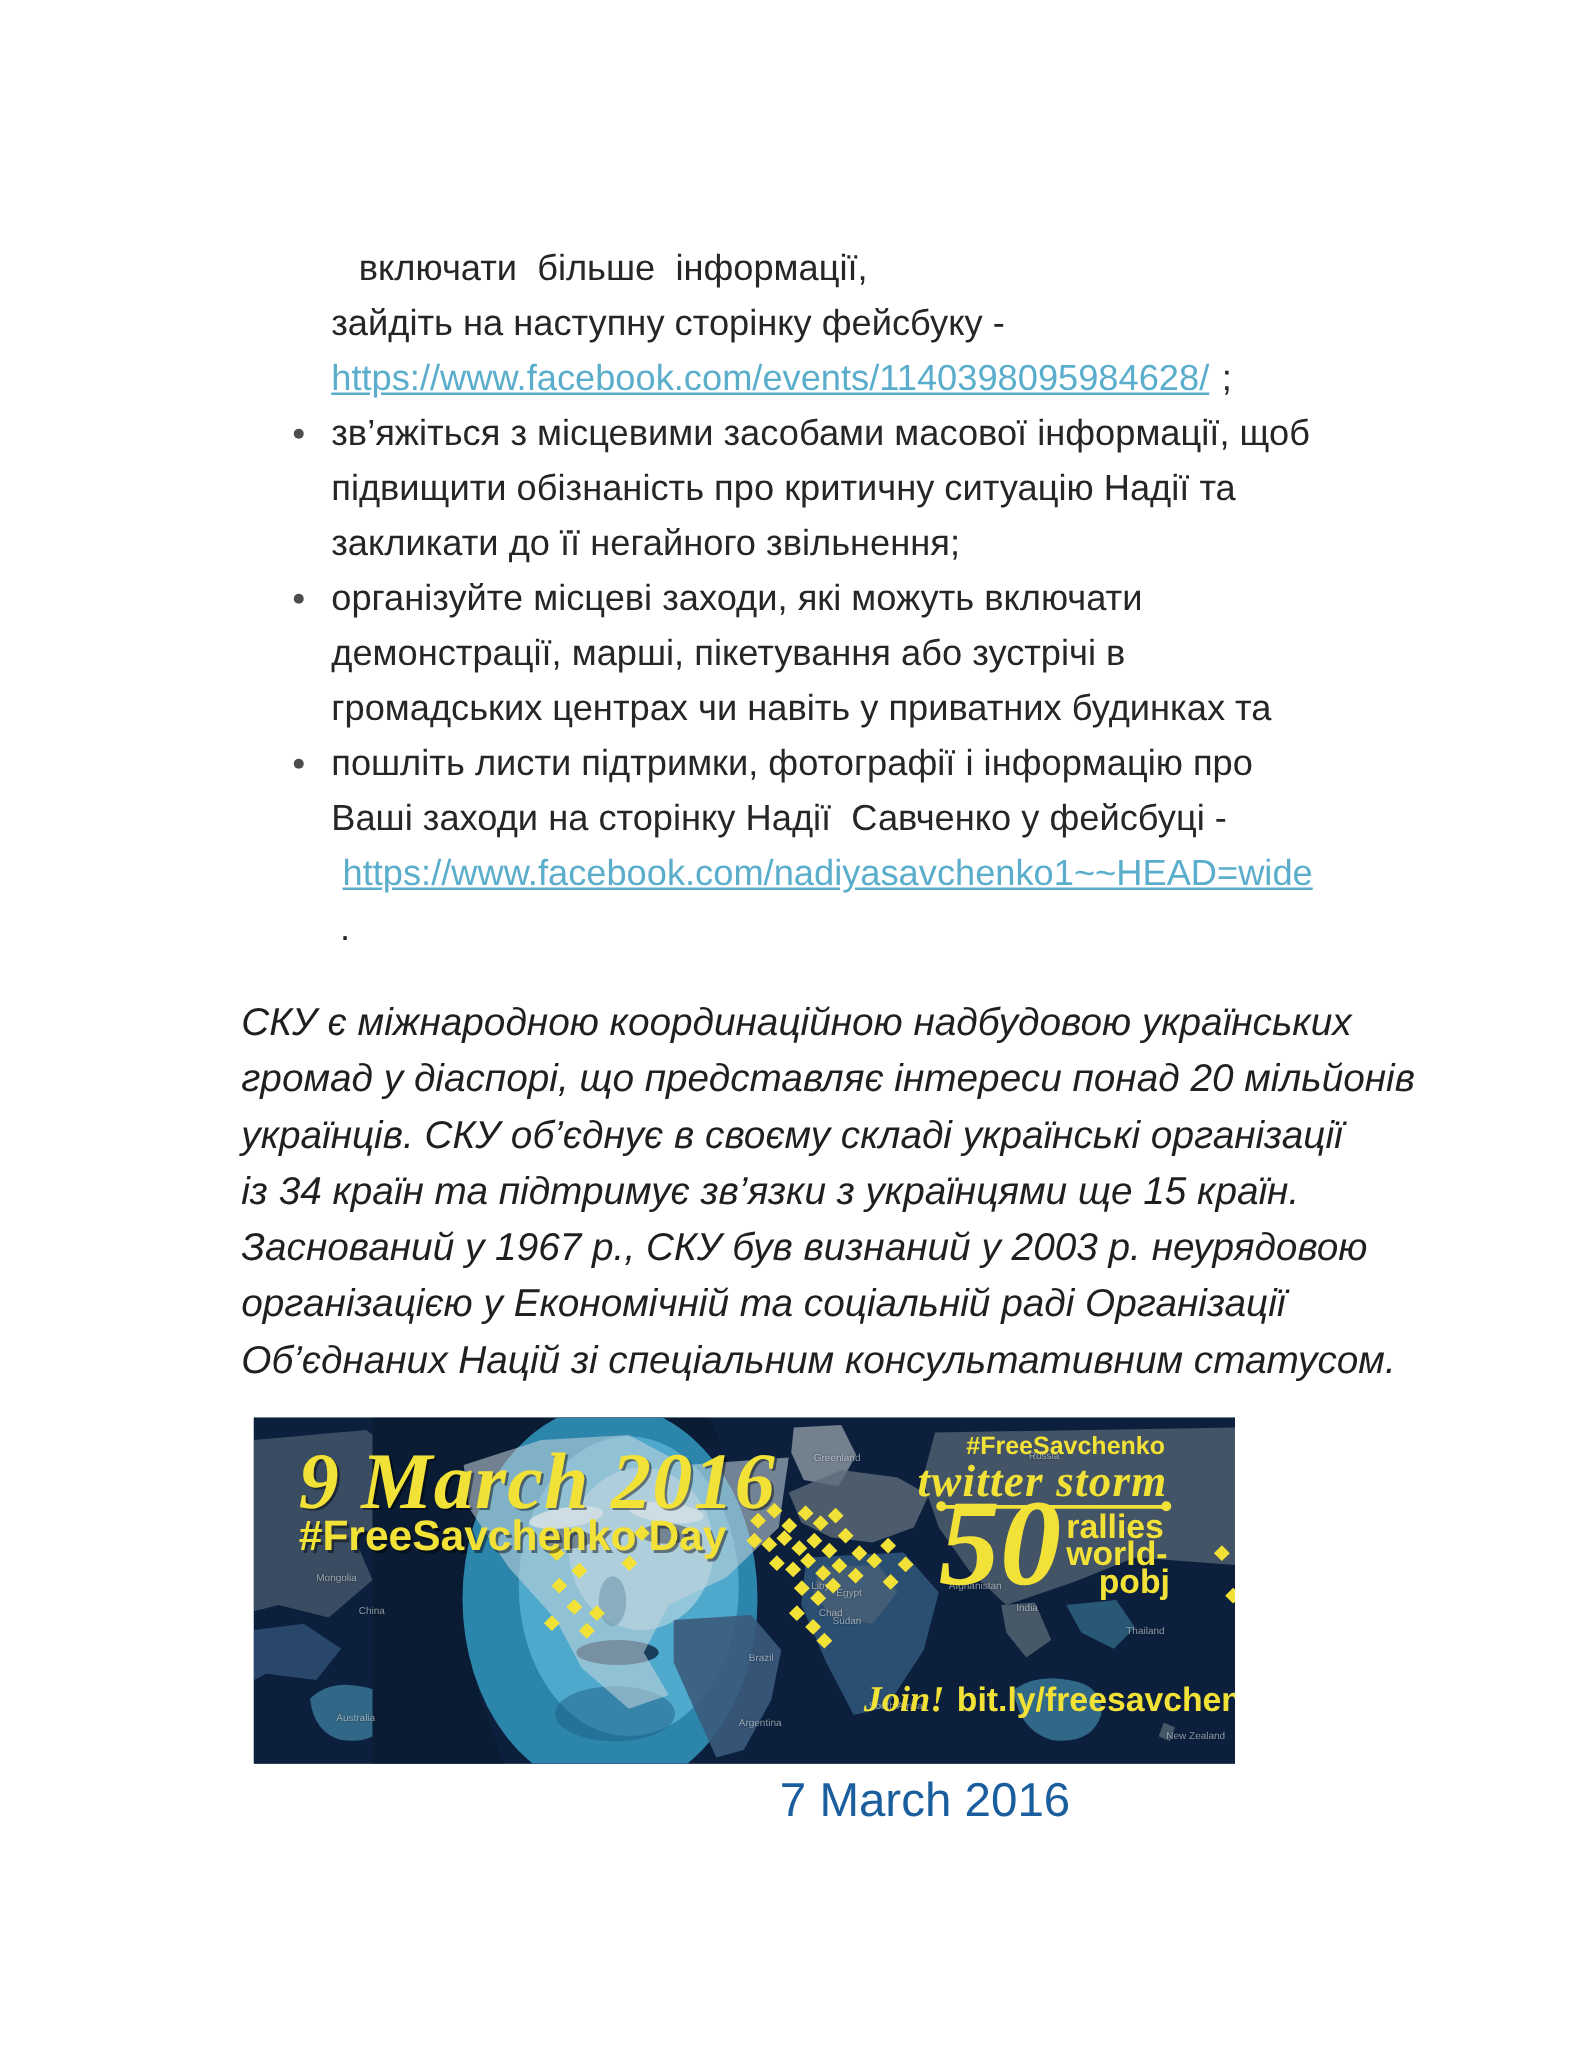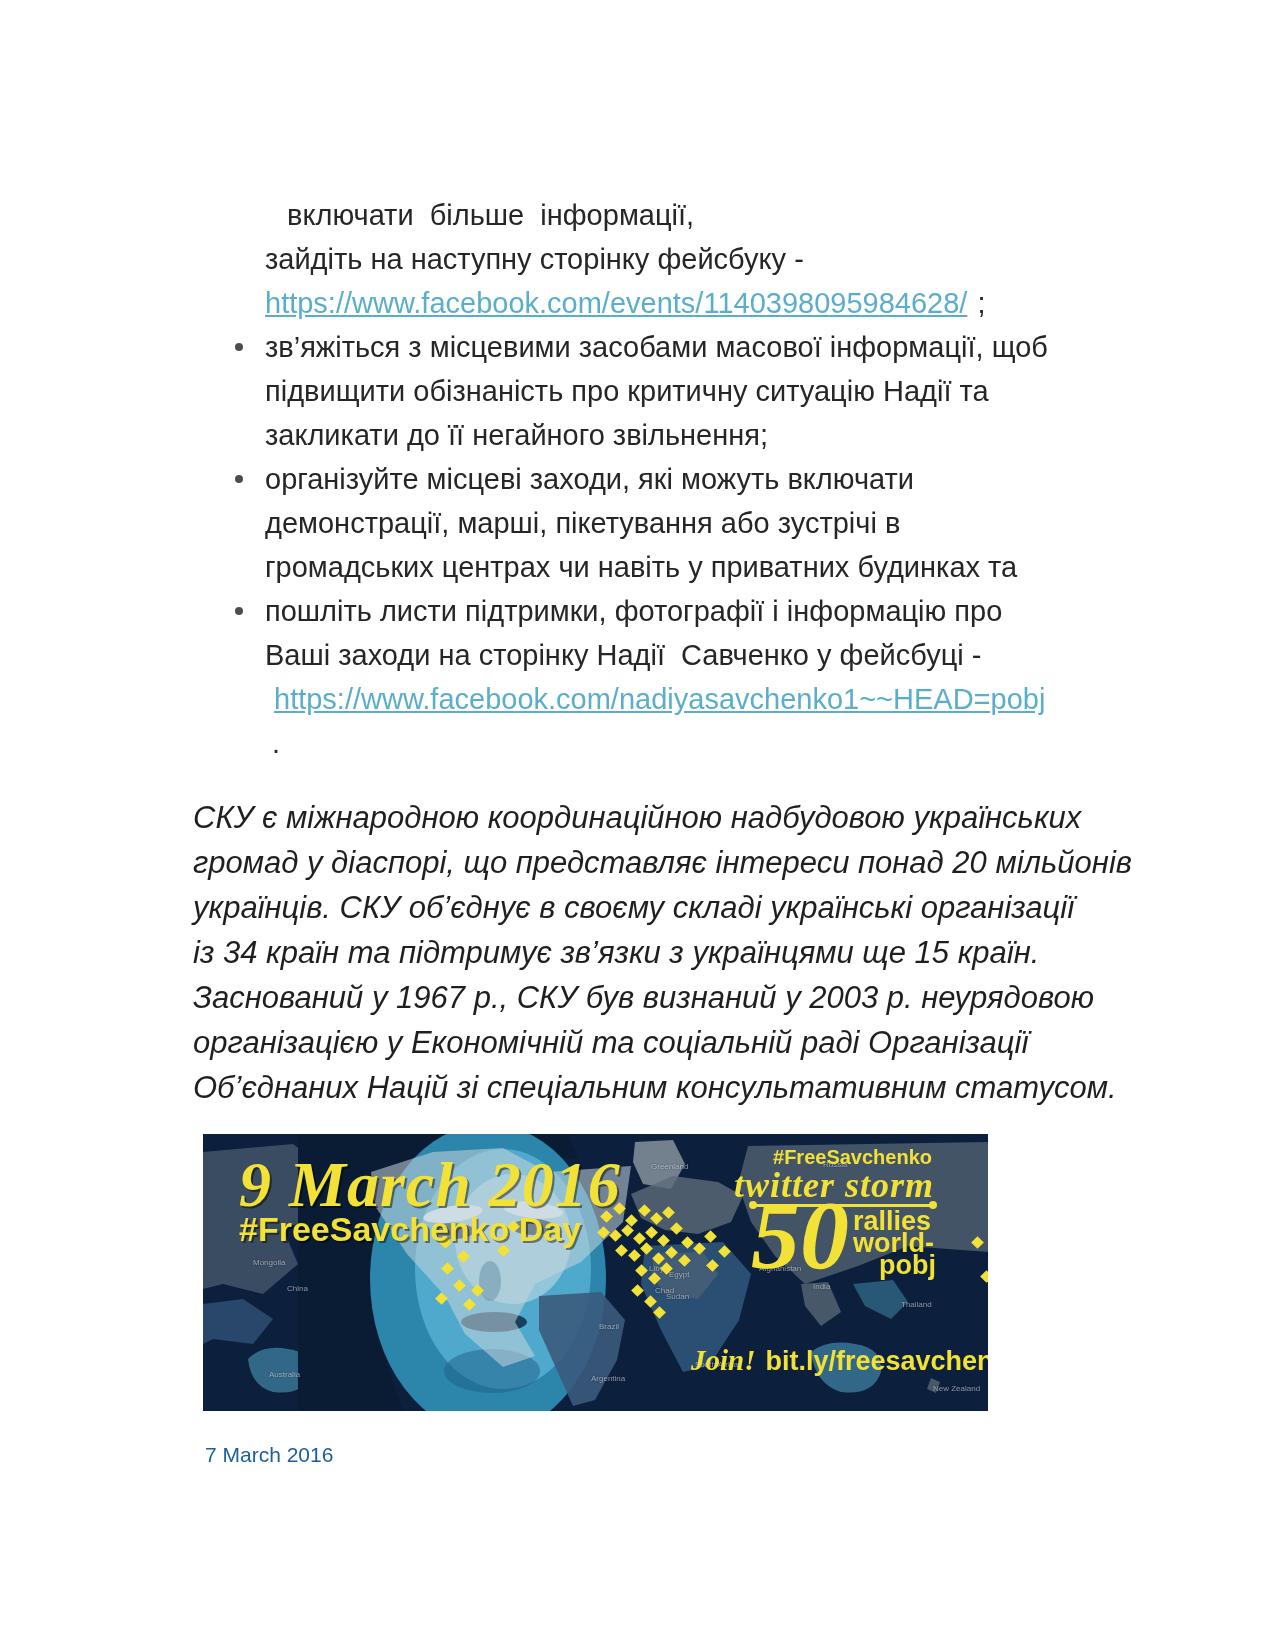--- a/index.html
+++ b/index.html
@@ -83,21 +83,21 @@
   .b-join .join-url{font-weight:bold;font-size:27px;}
   .diamond{
     position:absolute;width:9px;height:9px;background:#F2E136;
     transform:rotate(45deg);z-index:4;
   }
   .map-label{
     position:absolute;font-size:8px;color:#d8e0e6;opacity:.6;z-index:3;
     text-shadow:0 0 2px #000;white-space:nowrap;
   }
   
-  .footer-date{margin:27px 0 0 205px;font-size:21px;line-height:34px;color:#1B5E9E;}
+  .footer-date{margin:13px 0 0 205px;font-size:38px;line-height:34px;color:#1B5E9E;text-align:center;}
 </style>
 </head>
 <body>
 
 <div class="page">
 
   <div class="intro">
     <div class="line1"> включати  більше  інформації,</div>
     <div>зайдіть на наступну сторінку фейсбуку -</div>
     <div><a class="doclink">https://www.facebook.com/events/1140398095984628/</a><span class="suffix">;</span></div>
@@ -110,21 +110,21 @@
       <div>закликати до її негайного звільнення;</div>
     </li>
     <li>
       <div>організуйте місцеві заходи, які можуть включати</div>
       <div>демонстрації, марші, пікетування або зустрічі в</div>
       <div>громадських центрах чи навіть у приватних будинках та</div>
     </li>
     <li>
       <div>пошліть листи підтримки, фотографії і інформацію про</div>
       <div>Ваші заходи на сторінку Надії  Савченко у фейсбуці -</div>
-      <div class="linkline"><a class="doclink">https://www.facebook.com/nadiyasavchenko1~~HEAD=pobj</a></div>
+      <div class="linkline"><a class="doclink">https://www.facebook.com/nadiyasavchenko1~~HEAD=wide</a></div>
       <div class="dotline">.</div>
     </li>
   </ul>
 
   <div class="about">
     <div>СКУ є міжнародною координаційною надбудовою українських</div>
     <div>громад у діаспорі, що представляє інтереси понад 20 мільйонів</div>
     <div>українців. СКУ об’єднує в своєму складі українські організації</div>
     <div>із 34 країн та підтримує зв’язки з українцями ще 15 країн.</div>
     <div>Заснований у 1967 р., СКУ був визнаний у 2003 р. неурядовою</div>

